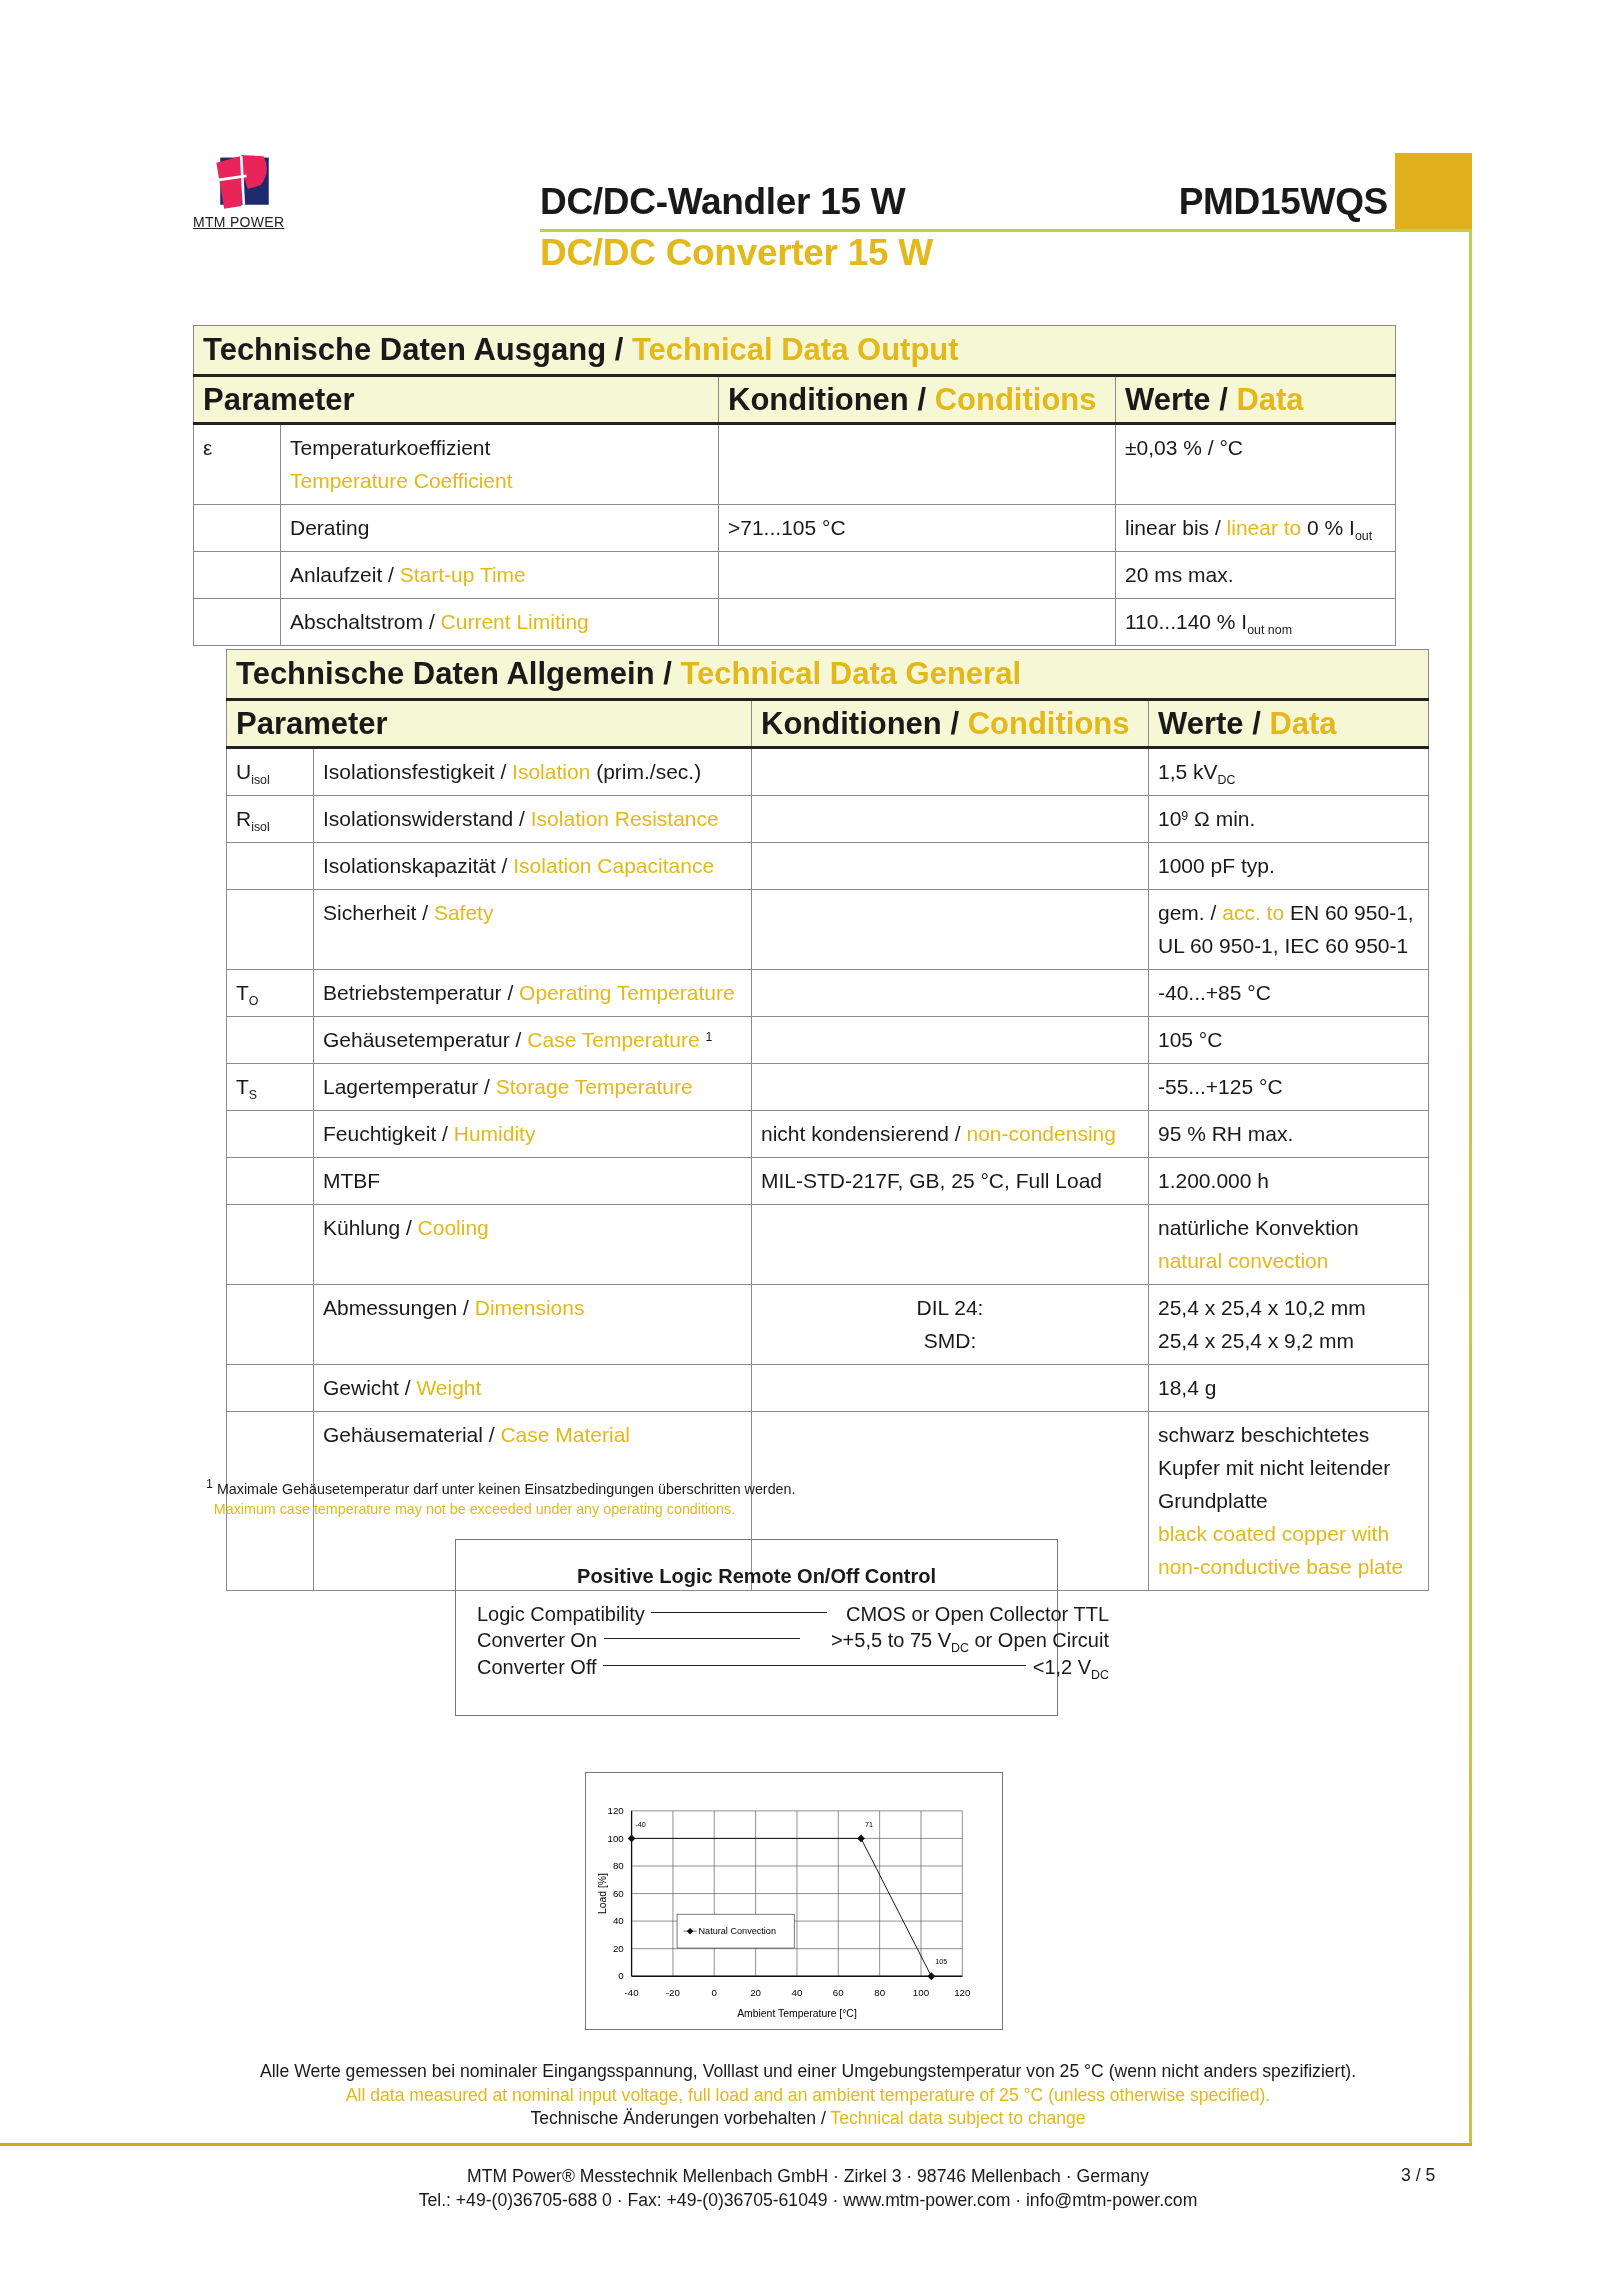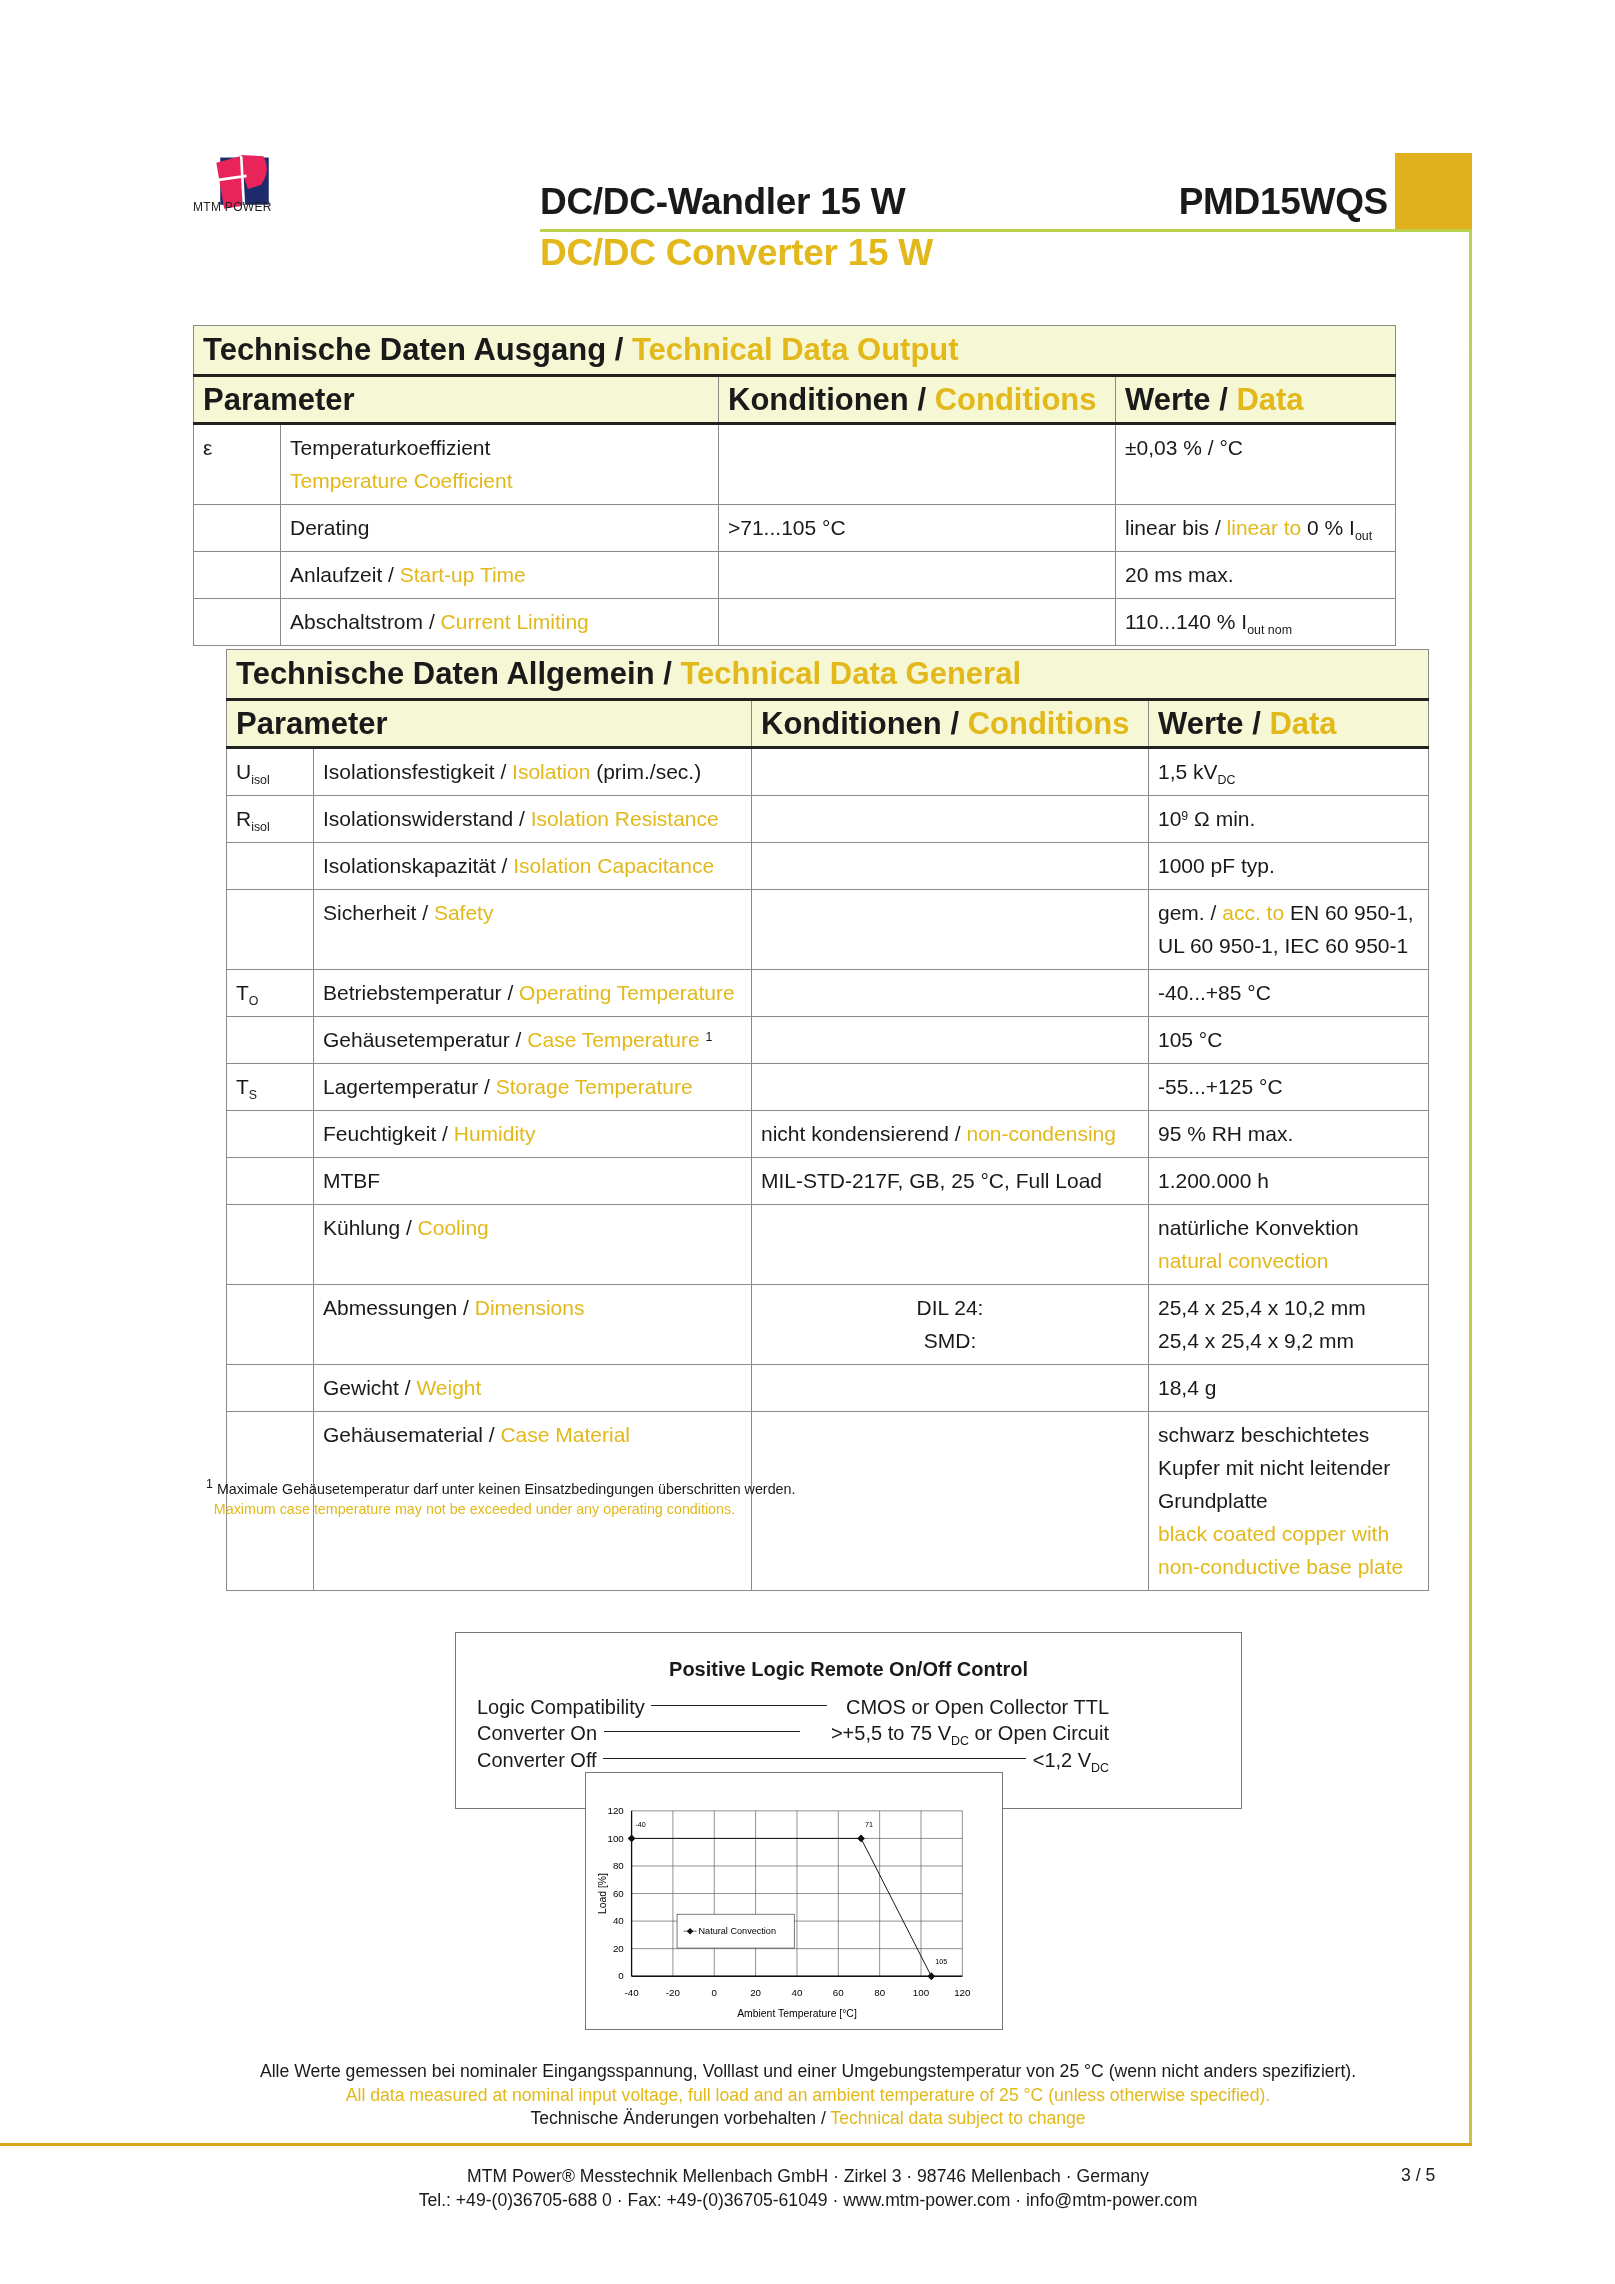--- a/index.html
+++ b/index.html
@@ -2,21 +2,21 @@
 <html style="font-size:10.4px"><head>
 <meta charset="utf-8">
 <style>
   html, body { margin:0; padding:0; background:#ffffff; }
   body { width:1616px; height:2284px; position:relative; overflow:hidden;
          font-family:"Liberation Sans", sans-serif; color:#1a1a1a; }
   .abs { position:absolute; }
   .gold { color:#e2b81a; }
   
   .logo { left:215px; top:151px; width:59px; height:59px; }
-  .logo-text { left:193px; top:200px; font-size:12px; letter-spacing:0.3px; color:#222; }
+  .logo-text { left:193px; top:214px; font-size:14px; letter-spacing:0.3px; color:#222;text-decoration:underline; }
   .gold-tab { left:1395px; top:153px; width:77px; height:78px; background:#e0b11d; }
   .right-rule { left:1469px; top:231px; width:2.6px; height:1915px; background:linear-gradient(#b8d35a,#c8c24a); }
   .title-rule { left:540px; top:229px; width:932px; height:2.6px; background:#b9d24c; }
   .bottom-rule { left:0px; top:2143px; width:1472px; height:3.3px; background:#dca41a; }
   .title-de { left:540px; top:181px; font-size:37px; font-weight:bold; letter-spacing:-0.3px; }
   .title-en { left:540px; top:232px; font-size:37px; font-weight:bold; letter-spacing:-0.3px; }
   .model { left:1147px; top:181px; width:241px; text-align:right; font-size:37px; font-weight:bold; letter-spacing:-0.3px; }
 
   
   table.spec { position:absolute; left:193px; width:1203px; border-collapse:collapse; font-size:21px; }
@@ -27,21 +27,21 @@
   table.spec td.cond { width:378px; }
   table.spec td.val { width:261px; }
   table.spec td.cond.right { text-align:center; }
   sub { font-size:12.4px; vertical-align:-5.2px; line-height:0; }
   sup { font-size:12.4px; vertical-align:6.5px; line-height:0; }
 
   .footnote { left:206px; top:1480px; font-size:14.3px; line-height:19.6px; }
   .footnote .gold { padding-left:7.8px; }
 
   
-  .remote { left:455px; top:1632px; width:787px; height:177px; border:1.3px solid #777; box-sizing:border-box; }
+  .remote { left:455px; top:1539px; width:603px; height:177px; border:1.3px solid #777; box-sizing:border-box; }
   .remote-title { position:absolute; top:25px; left:0; width:100%; text-align:center; font-size:20px; font-weight:bold; }
   .remote-row { position:absolute; left:21px; width:632px; font-size:20px; display:flex; align-items:center; }
   .remote-row .lbl { white-space:nowrap; }
   .remote-row .line { flex:1; border-bottom:1.3px solid #222; margin:0 6.5px 3.9px 6.5px; height:0.7px; }
   .remote-row .v { white-space:nowrap; }
 
   
   .chart-box { left:585px; top:1772px; width:418px; height:258px; border:1.3px solid #777; box-sizing:border-box; background:#fff; }
   .chart-svg { position:absolute; left:0; top:0; }
 

